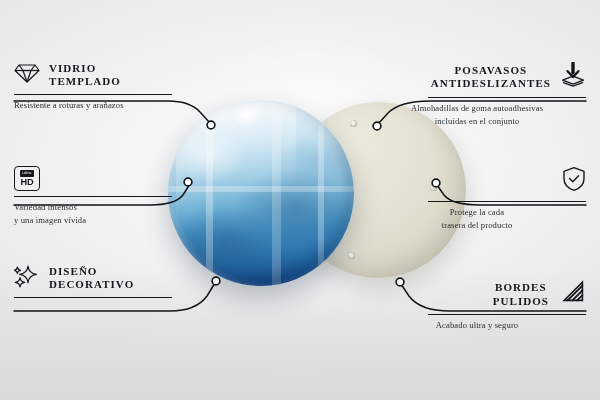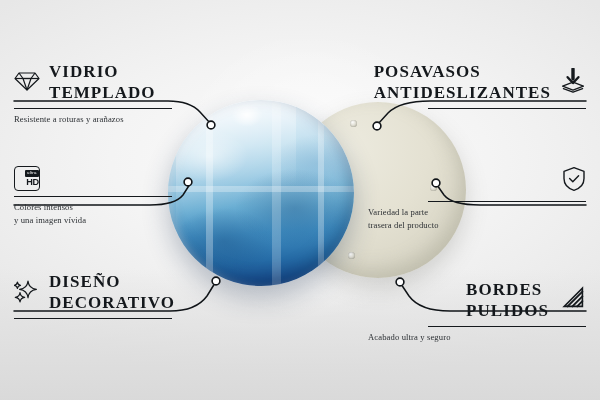--- a/index.html
+++ b/index.html
@@ -21,40 +21,40 @@
   }
   .glow{
     position:absolute;left:150px;top:40px;width:320px;height:300px;
     background:radial-gradient(ellipse at 50% 45%, rgba(255,255,255,.85) 0%, rgba(255,255,255,0) 62%);
   }
   
   svg.layer{position:absolute;left:0;top:0;width:600px;height:400px;overflow:visible;}
   
   .feature{position:absolute;width:218px;}
   .f-left{left:14px;text-align:left;}
-  .f-right{left:368px;text-align:left;}
+  .f-right{left:368px;text-align:center;}
   .head{display:flex;align-items:center;gap:9px;}
   .f-right .head{flex-direction:row-reverse;}
   .title{
-    font-size:17px;font-weight:700;color:#14181c;
+    font-size:11px;font-weight:700;color:#14181c;
     letter-spacing:1.05px;line-height:1.22;text-transform:uppercase;
     white-space:pre-line;
   }
   .rule{height:0;border-top:1.4px solid #15191d;margin:5px 0 4px 0;}
   .f-left .rule{width:158px;}
   .f-right .rule{width:158px;margin-left:auto;}
   .desc{
     font-size:8.6px;color:#2b2f33;line-height:1.5;
     letter-spacing:.12px;white-space:pre-line;
   }
   .icon{flex:0 0 auto;display:block;}
   
   .hdbox{
     width:24px;height:23px;border:1.5px solid #15191d;border-radius:4px;
-    display:flex;flex-direction:column;align-items:flex-end;justify-content:center;
+    display:flex;flex-direction:column;align-items:center;justify-content:center;
     font-family:"Liberation Sans",sans-serif;line-height:1;
   }
   .hdbox .u{
     background:#15191d;color:#fff;font-size:4.4px;letter-spacing:.2px;
     padding:1px 2.4px;border-radius:1px;margin-bottom:1px;
   }
   .hdbox .h{font-size:9.2px;font-weight:700;color:#15191d;letter-spacing:-.2px;}
   
   .disc{position:absolute;border-radius:50%;}
   #discBack{
@@ -171,25 +171,25 @@
   <div class="feature f-left" style="top:166px;">
     <div class="head">
       <span class="icon">
         <span class="hdbox">
           <span class="u">ultra</span>
           <span class="h">HD</span>
         </span>
       </span>
     </div>
     <div class="rule"></div>
-    <div class="desc">Colores intensos
+    <div class="desc">Variedad intensos
 y una imagen vívida</div>
   </div>
 
-  <div class="feature f-left" style="top:272px;">
+  <div class="feature f-left" style="top:264px;">
     <div class="head">
       <span class="icon">
         <svg width="26" height="24" viewBox="0 0 26 24" fill="none" stroke="#15191d" stroke-width="1.2" stroke-linejoin="round">
           <path d="M14 2 C14.6 7.4 17.2 9.8 22.4 10.4 C17.2 11 14.6 13.4 14 18.8 C13.4 13.4 10.8 11 5.6 10.4 C10.8 9.8 13.4 7.4 14 2 Z"></path>
           <path d="M6 13.6 C6.4 16.6 7.8 17.9 10.7 18.3 C7.8 18.7 6.4 20 6 23 C5.6 20 4.2 18.7 1.3 18.3 C4.2 17.9 5.6 16.6 6 13.6 Z"></path>
           <path d="M3.4 3.2 C3.7 5.2 4.6 6 6.5 6.3 C4.6 6.6 3.7 7.4 3.4 9.4 C3.1 7.4 2.2 6.6 0.3 6.3 C2.2 6 3.1 5.2 3.4 3.2 Z"></path>
         </svg>
       </span>
       <div class="title">DISEÑO
 DECORATIVO</div>
@@ -204,33 +204,35 @@
           <path d="M13 1 V11" stroke-width="3.4"></path>
           <path d="M7.6 9.2 L13 15 L18.4 9.2" stroke-width="2.4" fill="none"></path>
           <path d="M13 14.2 L23.4 18.2 L13 22.2 L2.6 18.2 Z"></path>
           <path d="M3.4 20.6 L13 24.2 L22.6 20.6"></path>
         </svg>
       </span>
       <div class="title">POSAVASOS
 ANTIDESLIZANTES</div>
     </div>
     <div class="rule"></div>
+    <div class="desc">Almohadillas de goma autoadhesivas
+incluidas en el conjunto</div>
   </div>
 
   <div class="feature f-right" style="top:166px;">
     <div class="head">
       <span class="icon">
         <svg width="24" height="26" viewBox="0 0 24 26" fill="none" stroke="#15191d" stroke-width="1.4" stroke-linejoin="round" stroke-linecap="round">
           <path d="M12 1.6 L22 5.4 V12.6 C22 18.4 17.8 22.6 12 24.4 C6.2 22.6 2 18.4 2 12.6 V5.4 Z"></path>
           <path d="M7.6 12.6 L10.8 15.8 L16.6 9.8"></path>
         </svg>
       </span>
     </div>
     <div class="rule"></div>
-    <div class="desc">Variedad la parte
+    <div class="desc">Protege la cada
 trasera del producto</div>
   </div>
 
   <div class="feature f-right" style="top:280px;">
     <div class="head">
       <span class="icon">
         <svg width="28" height="25" viewBox="0 0 28 25" fill="none" stroke="#15191d" stroke-width="1.9" stroke-linecap="round">
           <path d="M24.4 2.2 L24.4 20.4 L6.2 20.4 Z" fill="none" stroke-width="1.6"></path>
           <path d="M9.6 20.4 L24.4 5.6"></path>
           <path d="M14.4 20.4 L24.4 10.4"></path>

